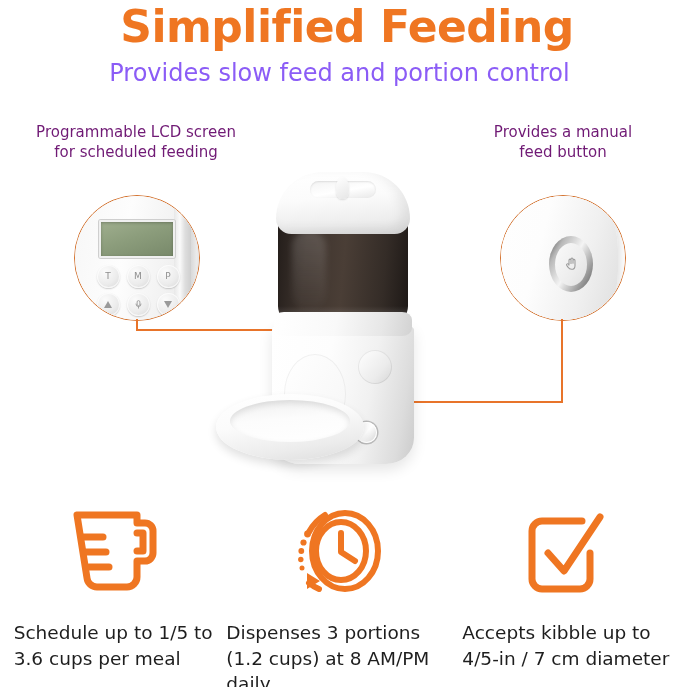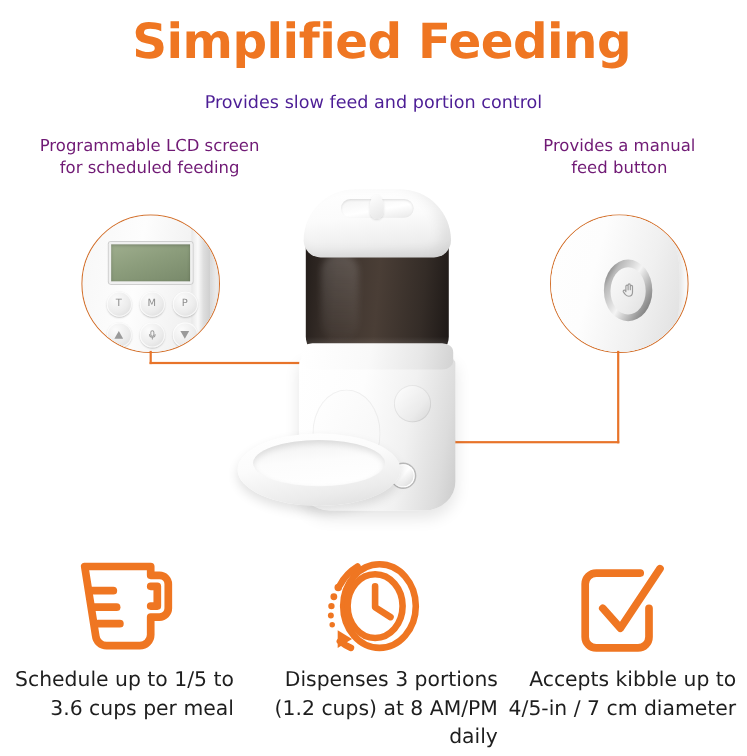--- a/index.html
+++ b/index.html
@@ -19,37 +19,37 @@
 
   
   #header {
     position: absolute;
     left: 0;
     top: 0;
     width: 679px;
     text-align: center;
   }
   #title {
-    margin: 12px;
+    margin: 0;
     padding-top: 4px;
     font-family: "DejaVu Sans", sans-serif;
     font-size: 44px;
     font-weight: 700;
     letter-spacing: -0.5px;
     line-height: 1.05;
     color: #ef7622;
     padding-left: 15px;
   }
   #subtitle {
     margin: 0;
     padding-top: 10px;
-    font-size: 16px;
+    font-size: 24px;
     font-weight: 400;
     line-height: 1.15;
-    color: #4c1d95;
+    color: #8b5cf6;
   }
 
   
   .callout-label {
     position: absolute;
     font-size: 15px;
     line-height: 1.32;
     color: #701a75;
     text-align: center;
     white-space: pre-line;
@@ -355,24 +355,25 @@
     flex-direction: column;
     align-items: center;
   }
   .feature-icon {
     height: 110px;
     display: flex;
     align-items: center;
     justify-content: center;
   }
   .feature-caption {
+    margin-top: 14px;
     font-size: 18.5px;
     line-height: 1.38;
     color: #1e1e1e;
-    text-align: right;
+    text-align: left;
     white-space: pre-line;
   }
 </style>
 </head>
 <body>
 
 <div id="header">
   <h1 id="title">Simplified Feeding</h1>
   <p id="subtitle">Provides slow feed and portion control</p>
 </div>

